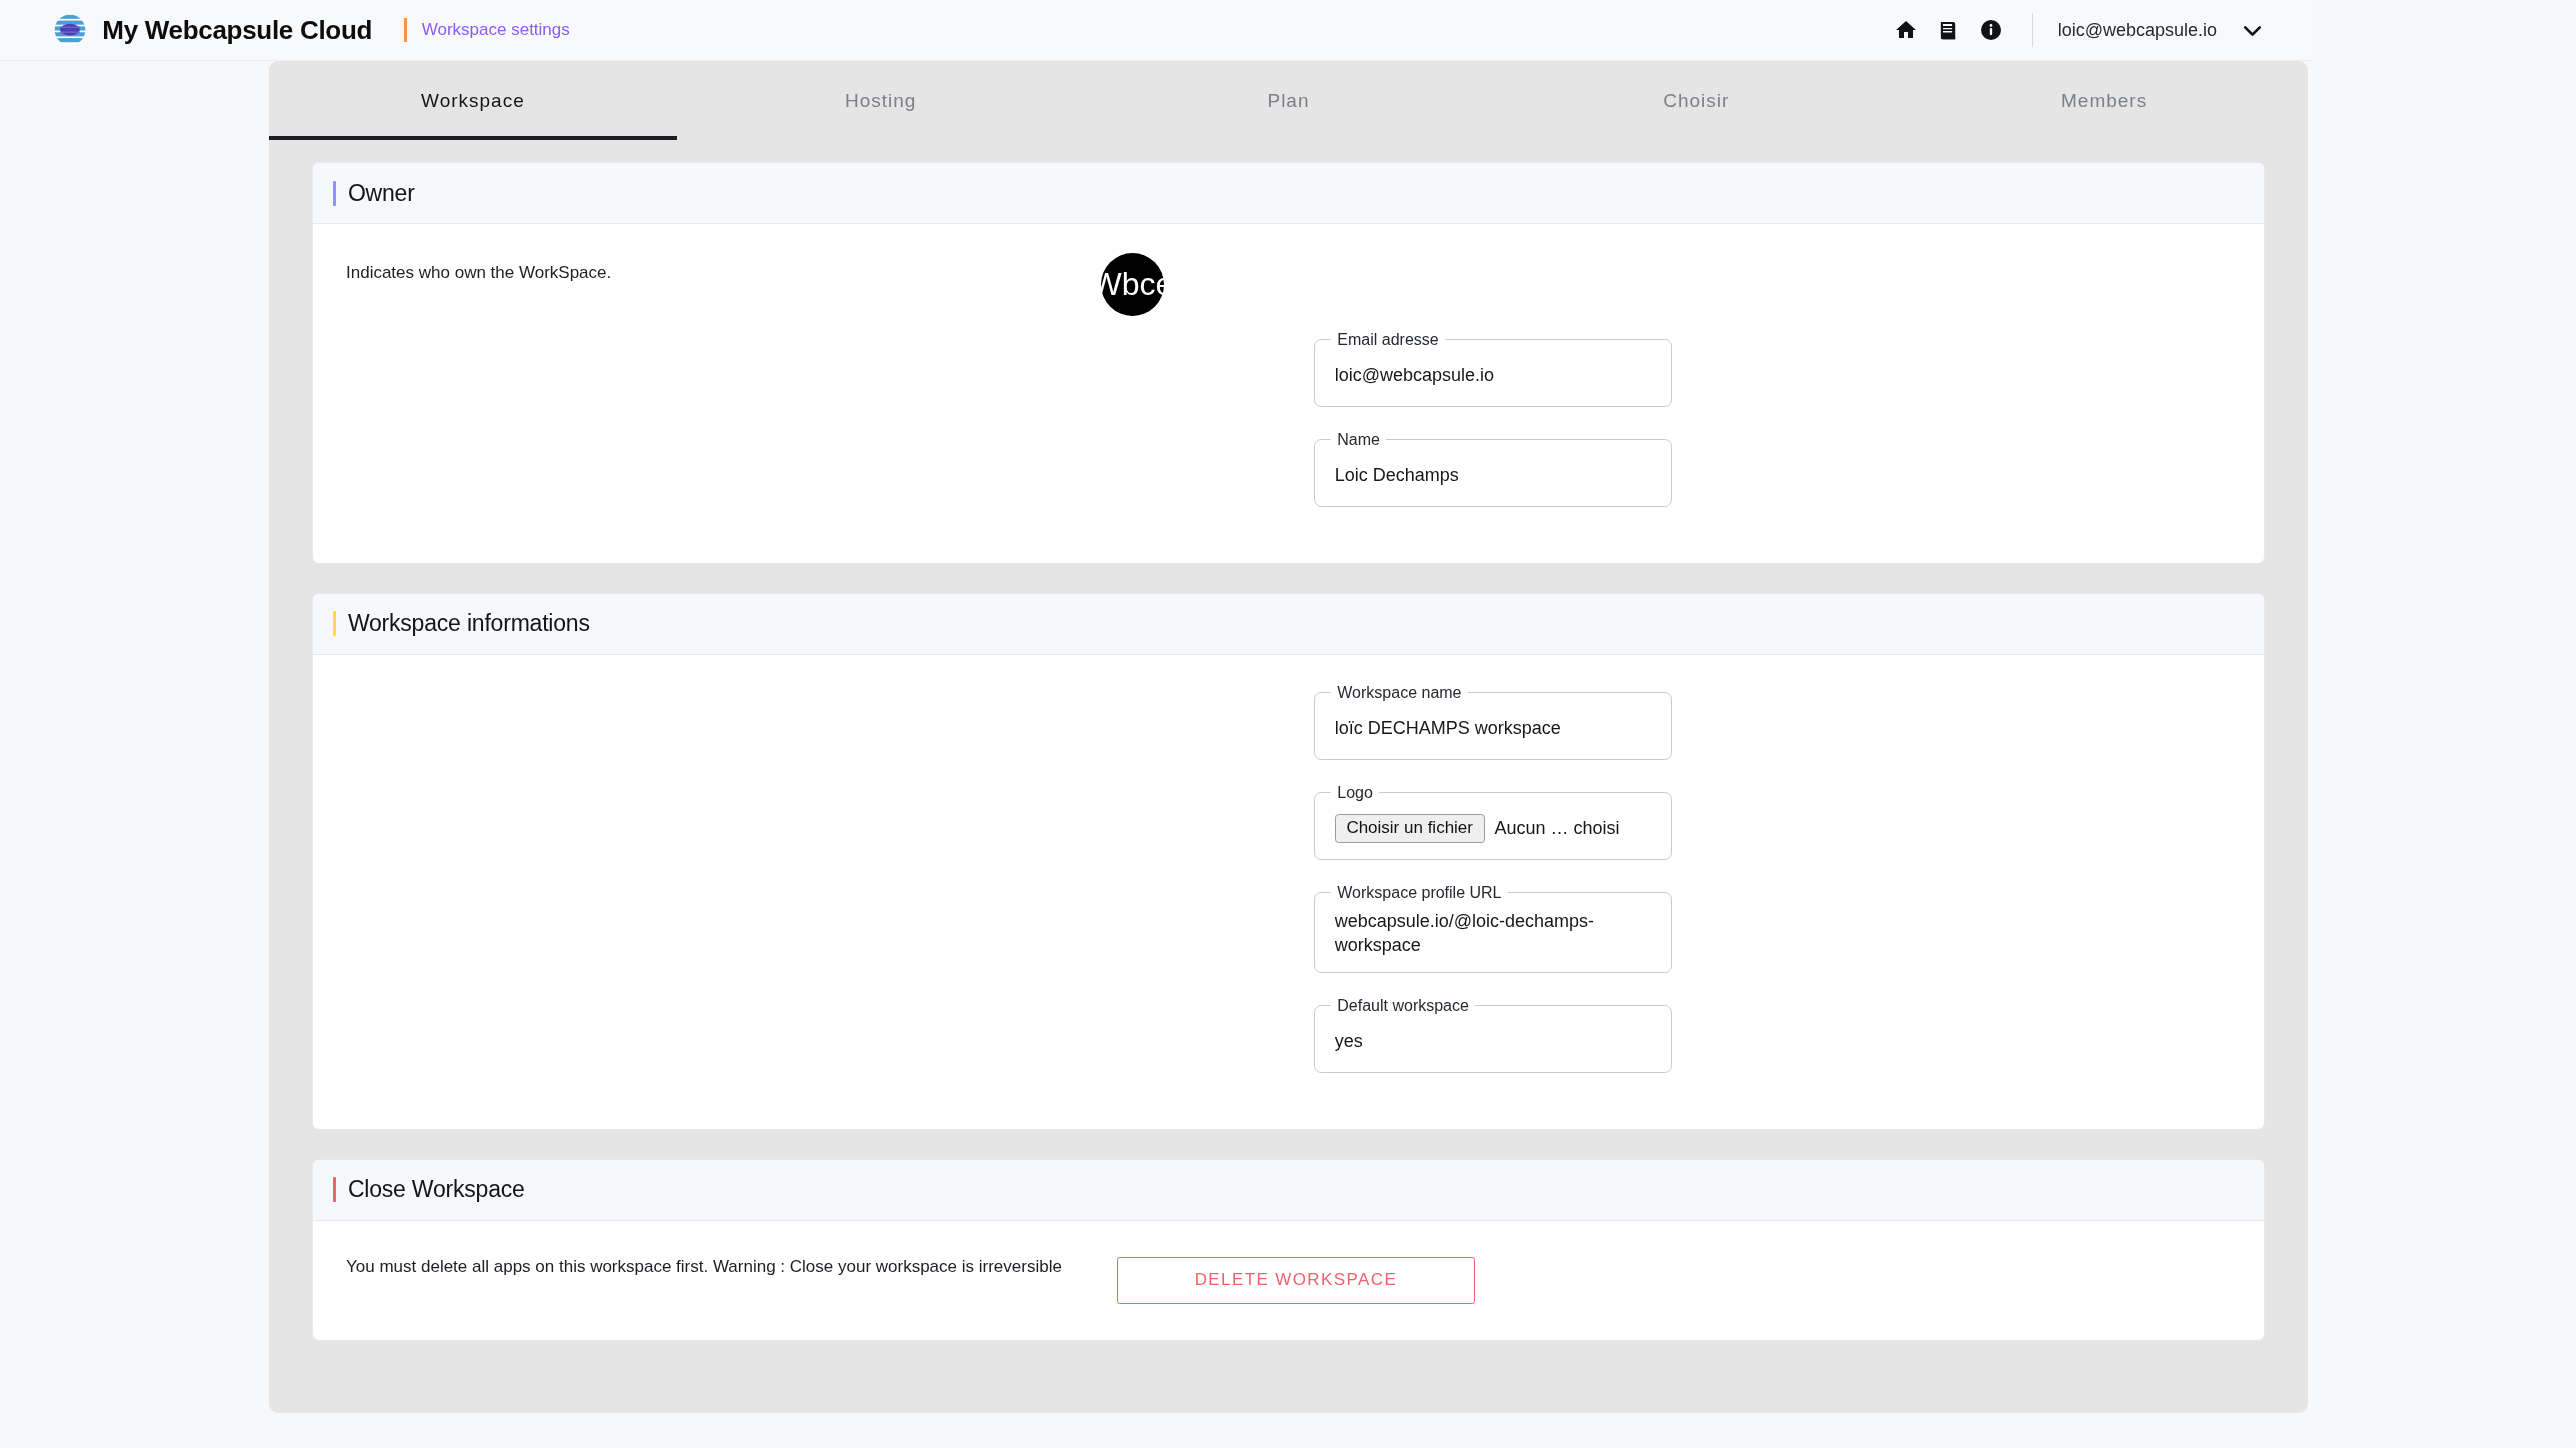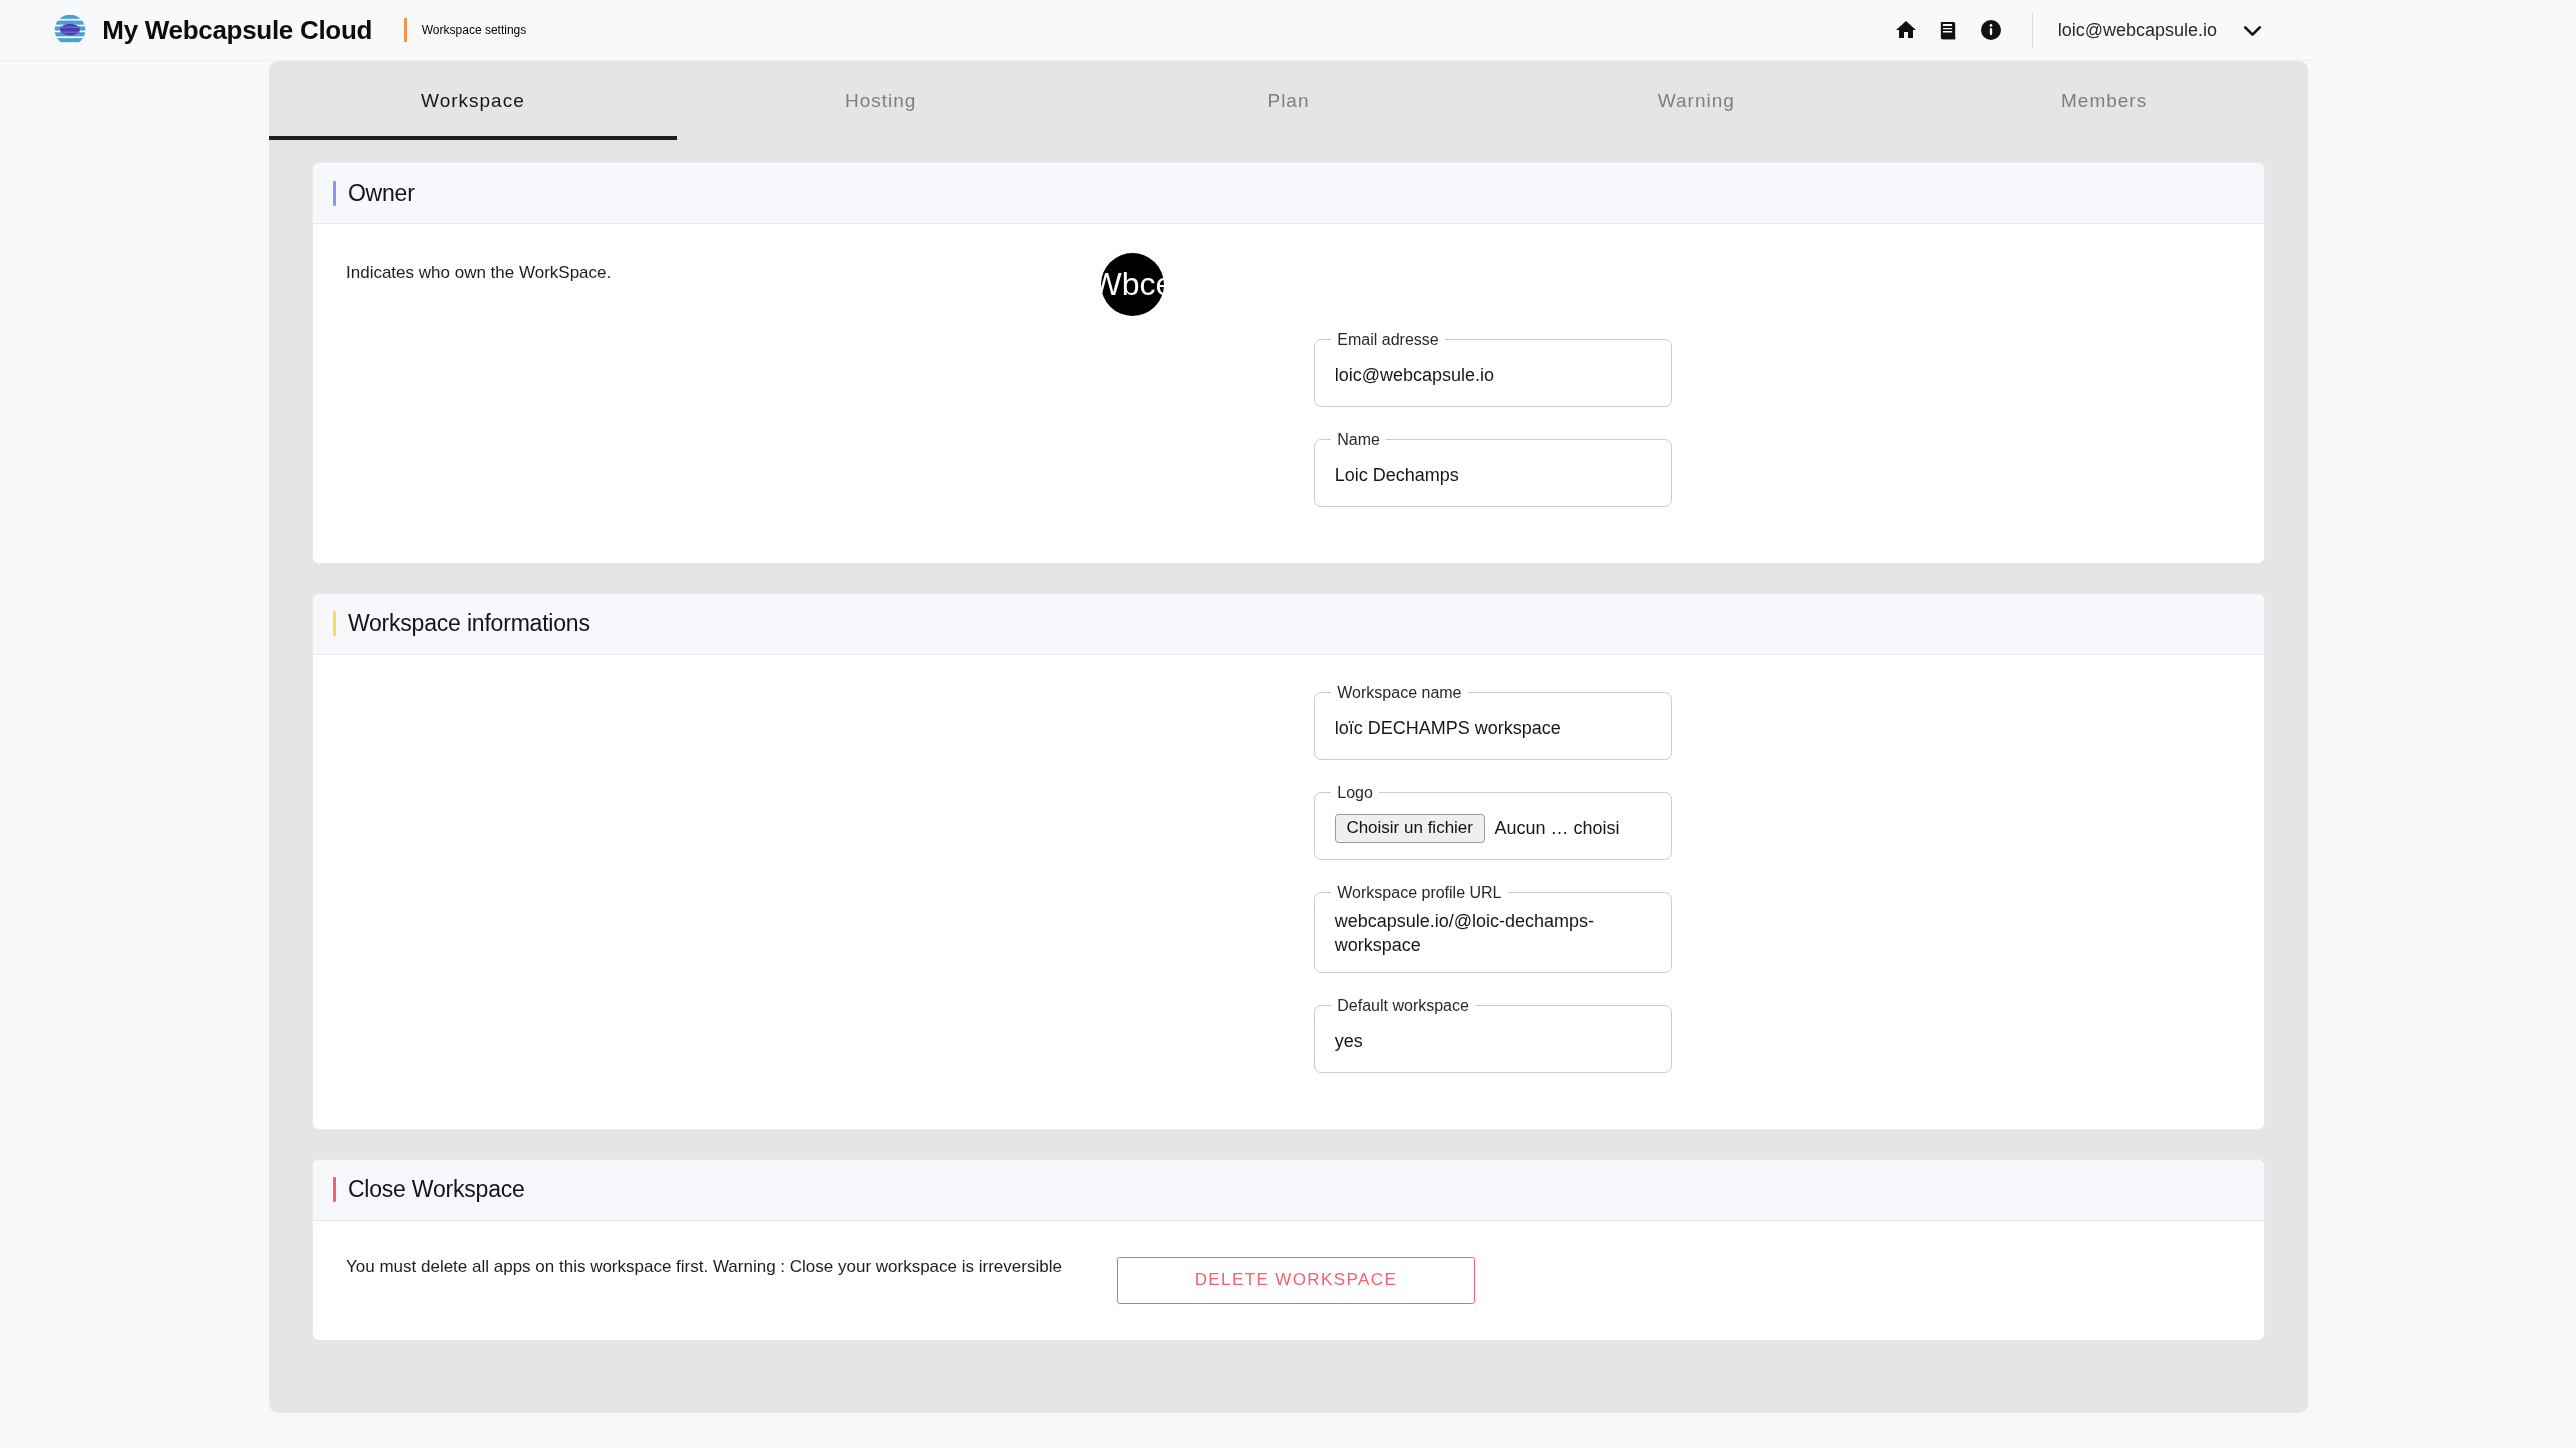--- a/index.html
+++ b/index.html
@@ -31,22 +31,22 @@
     letter-spacing: -0.3px;
     white-space: nowrap;
   }
   .brand-sep {
     width: 2.7px; height: 24px;
     background: #f5934a;
     margin-left: 32px;
     flex: none;
   }
   .breadcrumb {
-    font-size: 12px;
-    color: #000000;
+    font-size: 17px;
+    color: #8b5cf6;
     margin-left: 15px;
     white-space: nowrap;
   }
 
   .appbar-right {
     margin-left: auto;
     margin-right: 47px;
     display: flex;
     align-items: center;
   }
@@ -325,21 +325,21 @@
     <div class="tab active">
         <span>Workspace</span>
       </div>
     <div class="tab">
         <span>Hosting</span>
       </div>
     <div class="tab">
         <span>Plan</span>
       </div>
     <div class="tab">
-        <span>Warning</span>
+        <span>Choisir</span>
       </div>
     <div class="tab">
         <span>Members</span>
       </div>
   </div>
 
   <div class="content">
 
     <div class="panel">
       <div class="panel-head">

